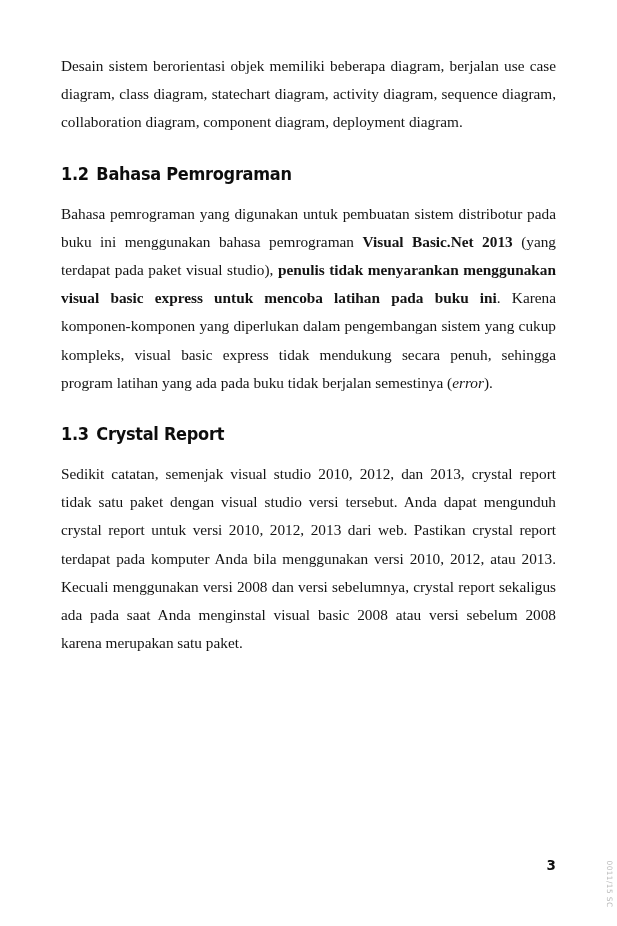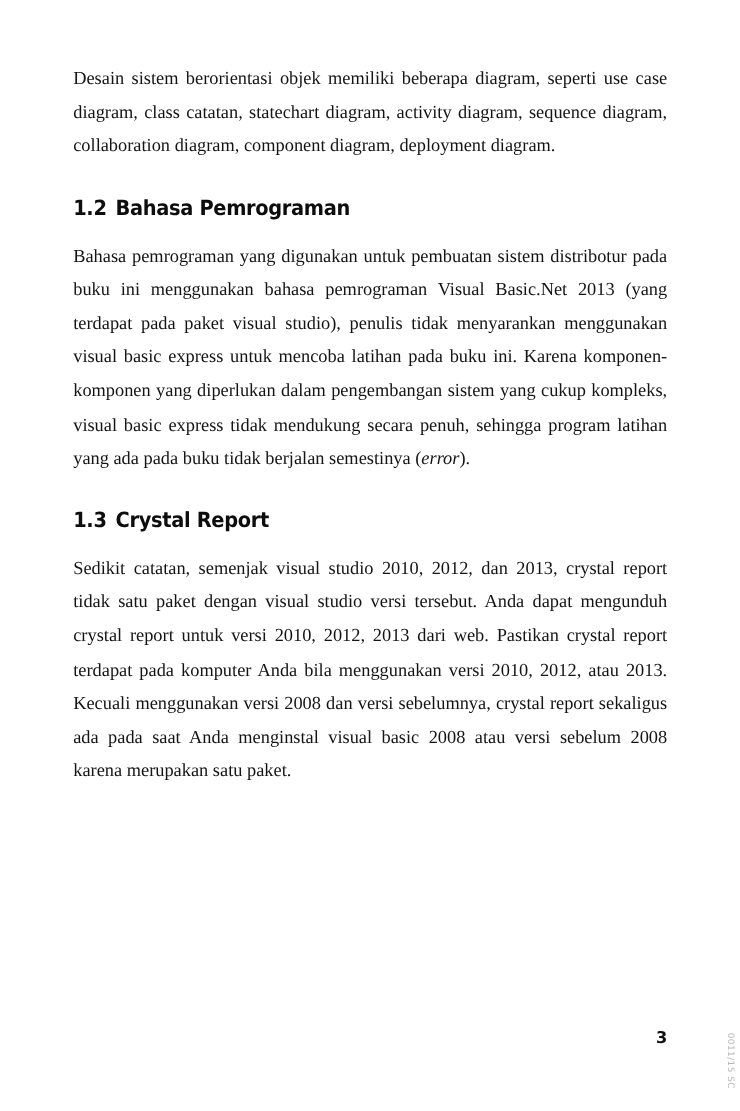--- a/index.html
+++ b/index.html
@@ -53,21 +53,21 @@
   }
   .sec-heading .sec-num {
     display: inline-block;
     min-width: 38px;
   }
 
   
   .gap-para-to-heading { height: 26px; }
   .gap-heading-to-para { height: 15px; }
 
-  b.strong { font-weight: normal; }
+  b.strong { font-weight: bold; }
   i.em { font-style: italic; font-family: Liberation Serif, serif; }
 
   .footer {
     position: absolute;
     left: 61px;
     top: 855px;
     width: 495px;
     height: 30px;
   }
   .page-number {
@@ -103,21 +103,21 @@
     color: #b9b9b9;
   }
 </style>
 </head>
 <body>
 
 <div class="page">
 
   <div class="content">
 
-    <p class="body-text">Desain sistem berorientasi objek memiliki beberapa diagram, seperti use case diagram, class catatan, statechart diagram, activity diagram, sequence diagram, collaboration diagram, component diagram, deployment diagram.</p>
+    <p class="body-text">Desain sistem berorientasi objek memiliki beberapa diagram, berjalan use case diagram, class diagram, statechart diagram, activity diagram, sequence diagram, collaboration diagram, component diagram, deployment diagram.</p>
 
     <div class="gap-para-to-heading"></div>
 
     <div class="sec-heading">
       <span class="sec-num">1.2</span>
       <span>Bahasa Pemrograman</span>
     </div>
 
     <div class="gap-heading-to-para"></div>
 

